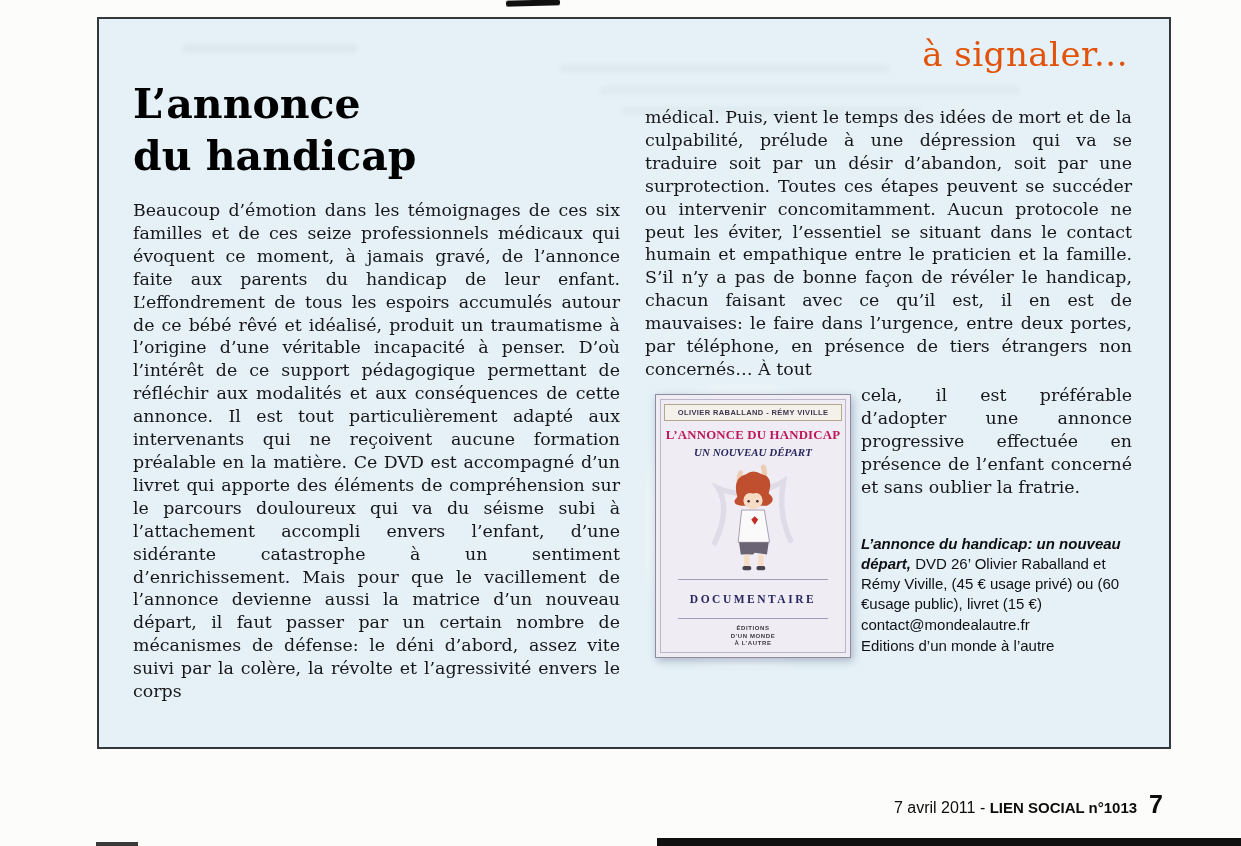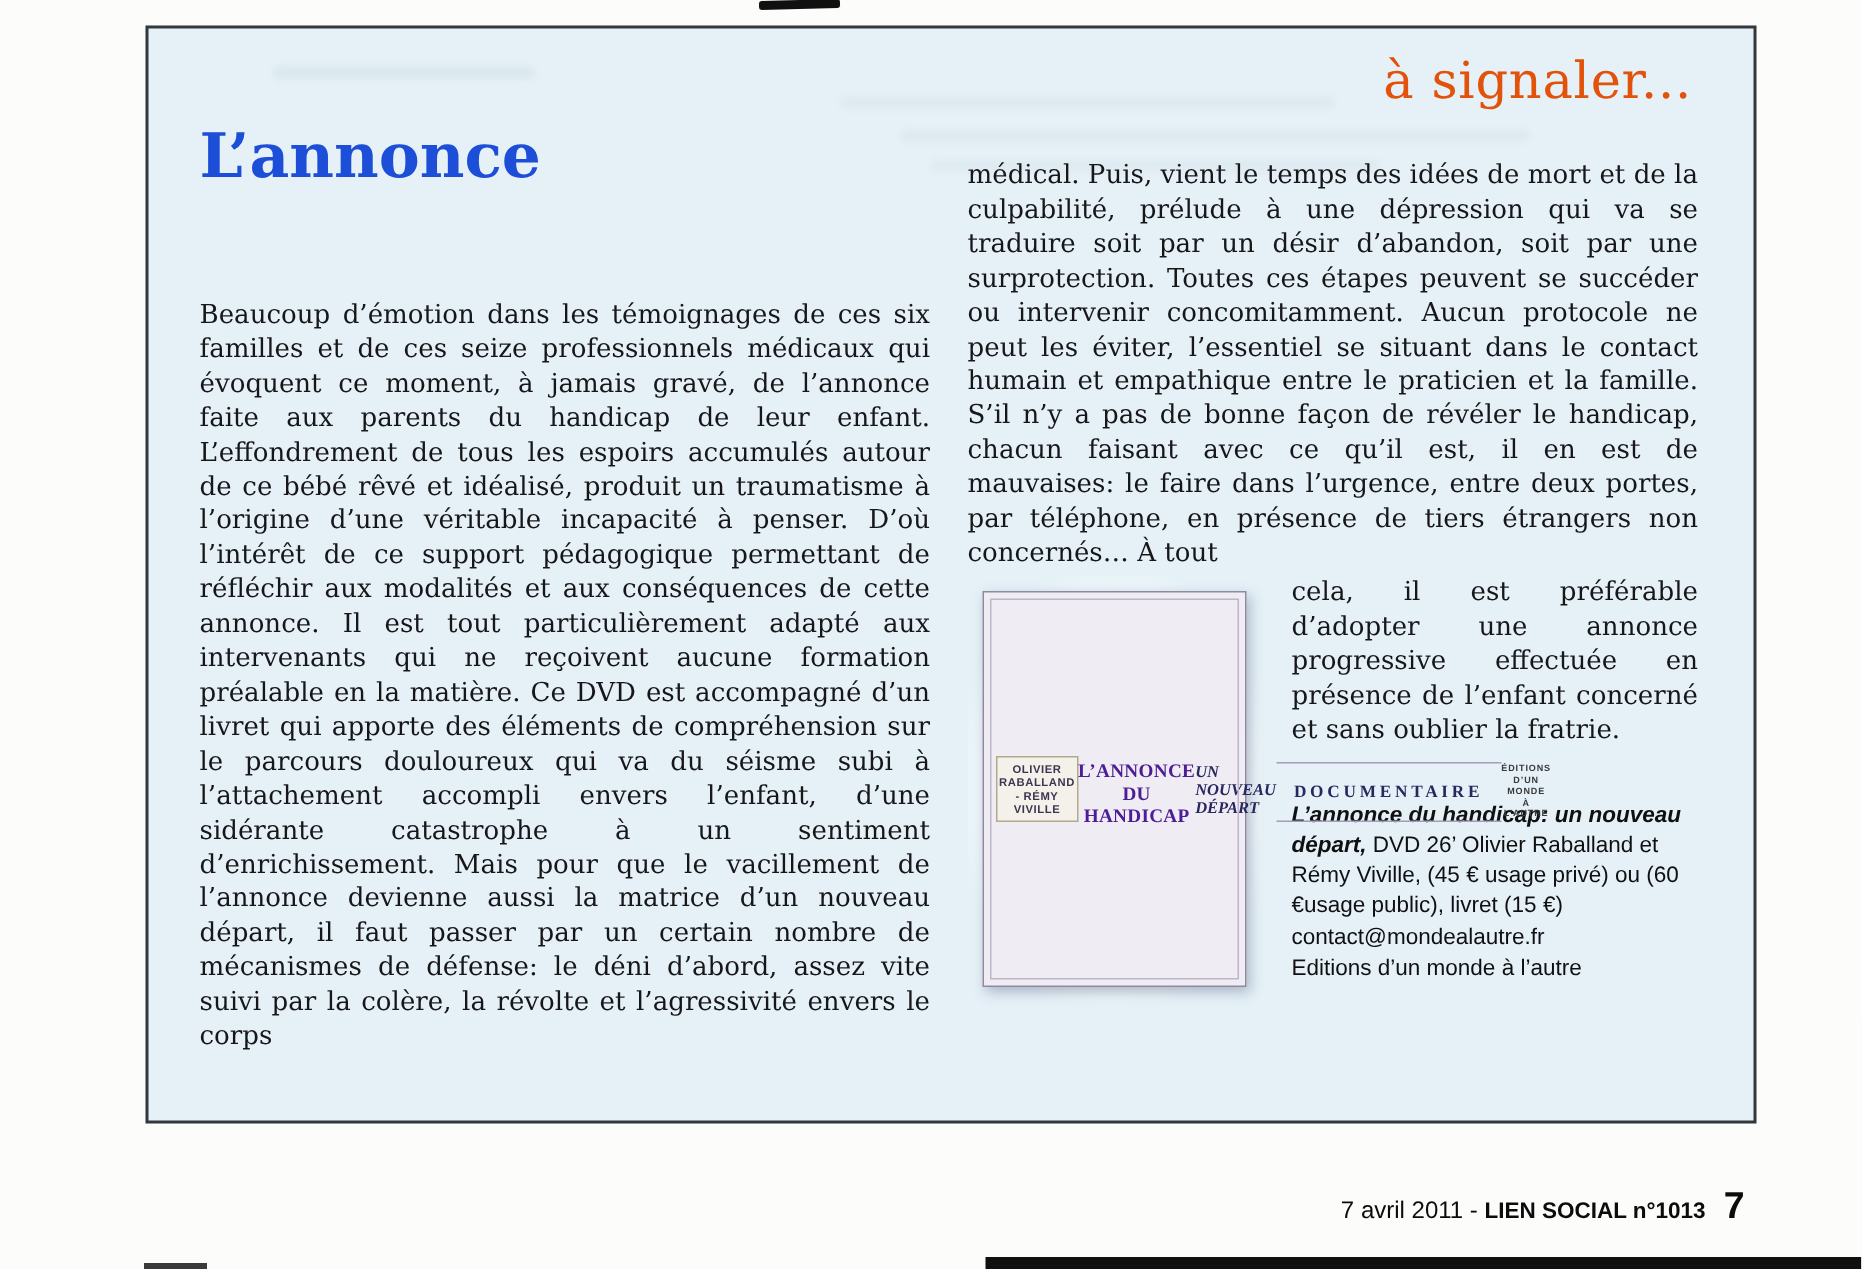--- a/index.html
+++ b/index.html
@@ -24,55 +24,55 @@
   .bleed.b4 { left:620px; top:106px; width:300px; opacity:.07; }
 
   .flag {
     position:absolute; top:34px; right:113px;
     font-family:"DejaVu Serif", serif; font-size:34px;
     color:#e2520a; letter-spacing:.5px;margin-left:29px;
   }
   .article-title {
     position:absolute; left:133px; top:78px;
     font-family:"DejaVu Serif", serif; font-size:41px; line-height:52px;
-    color:#1d4ed8;
+    color:#000000;
   }
   .body-text {
     font-family:"DejaVu Serif", serif; font-size:17.4px; line-height:22.9px;
     color:#17171a; text-align:justify; hyphens:auto;
   }
   .col-left  { position:absolute; left:133px; top:199px; width:487px; }
   .col-right { position:absolute; left:645px; top:106px; width:487px; }
 
   .media-row { display:flex; margin-top:3px; }
   .wrap-col  { margin-left:20px; flex:1; min-width:0; }
 
   
   .dvd {
     flex:0 0 196px; width:196px; padding:10px;
     background:radial-gradient(ellipse at center, rgba(255,255,255,.95) 40%, rgba(255,255,255,0) 78%);
   }
   .dvd-cover {
-    position:relative; width:176px; height:264px;
+    position:relative; width:196px; height:264px;
     background:#efecf4; border:1px solid #8f8aa0;
     box-shadow:2px 3px 8px rgba(100,110,140,.45);
-    padding:9px 8px; display:flex; flex-direction:row; align-items:center;
+    padding:9px 8px; display:flex; flex-direction:column; align-items:center;
   }
   .dvd-cover::before {
     content:""; position:absolute; inset:4px;
     border:1px solid #bdb6ca; pointer-events:none;
   }
   .dvd-authors {
     width:100%; border:1px solid #b3a98c; background:#f3f1ea;
     font-family:"Liberation Sans", sans-serif; font-size:7.5px; font-weight:bold;
     letter-spacing:.4px; color:#3c3650; text-align:center; padding:3px 1px;
   }
   .dvd-title {
     margin-top:7px; font-family:"Liberation Serif", serif;
-    font-size:12.8px; font-weight:bold; color:#4c1d95;
+    font-size:12.8px; font-weight:bold; color:#be185d;
     text-align:center; letter-spacing:.2px;
   }
   .dvd-subtitle {
     margin-top:3px; font-family:"Liberation Serif", serif;
     font-size:11px; font-weight:bold; font-style:italic; color:#28285e;
   }
   .dvd-art { width:118px; height:122px; margin-top:4px; }
   .dvd-genre {
     margin-top:4px; padding:13px 12px;
     border-top:1px solid #a49cb8; border-bottom:1px solid #a49cb8;
@@ -116,21 +116,21 @@
 
   <div class="panel"></div>
 
   <div class="bleed b1"></div>
   <div class="bleed b2"></div>
   <div class="bleed b3"></div>
   <div class="bleed b4"></div>
 
   <div class="flag">à signaler...</div>
 
-  <h1 class="article-title"><span>L’annonce</span><br></h1>
+  <h1 class="article-title"><span>L’annonce</span><br><span>du handicap</span></h1>
 
   <div class="col-left">
     <p class="body-text" lang="fr">Beaucoup d’émotion dans les témoignages de ces six familles et de ces seize professionnels médicaux qui évoquent ce moment, à jamais gravé, de l’annonce faite aux parents du handicap de leur enfant. L’effondrement de tous les espoirs accumulés autour de ce bébé rêvé et idéalisé, produit un traumatisme à l’origine d’une véritable incapacité à penser. D’où l’intérêt de ce support pédagogique permettant de réfléchir aux modalités et aux conséquences de cette annonce. Il est tout particulièrement adapté aux intervenants qui ne reçoivent aucune formation préalable en la matière. Ce DVD est accompagné d’un livret qui apporte des éléments de compréhension sur le parcours douloureux qui va du séisme subi à l’attachement accompli envers l’enfant, d’une sidérante catastrophe à un sentiment d’enrichissement. Mais pour que le vacillement de l’annonce devienne aussi la matrice d’un nouveau départ, il faut passer par un certain nombre de mécanismes de défense: le déni d’abord, assez vite suivi par la colère, la révolte et l’agressivité envers le corps</p>
   </div>
 
   <div class="col-right">
     <p class="body-text" lang="fr">médical. Puis, vient le temps des idées de mort et de la culpabilité, prélude à une dépression qui va se traduire soit par un désir d’abandon, soit par une surprotection. Toutes ces étapes peuvent se succéder ou intervenir concomitamment. Aucun protocole ne peut les éviter, l’essentiel se situant dans le contact humain et empathique entre le praticien et la famille. S’il n’y a pas de bonne façon de révéler le handicap, chacun faisant avec ce qu’il est, il en est de mauvaises: le faire dans l’urgence, entre deux portes, par téléphone, en présence de tiers étrangers non concernés… À tout</p>
 
     <div class="media-row">
 

